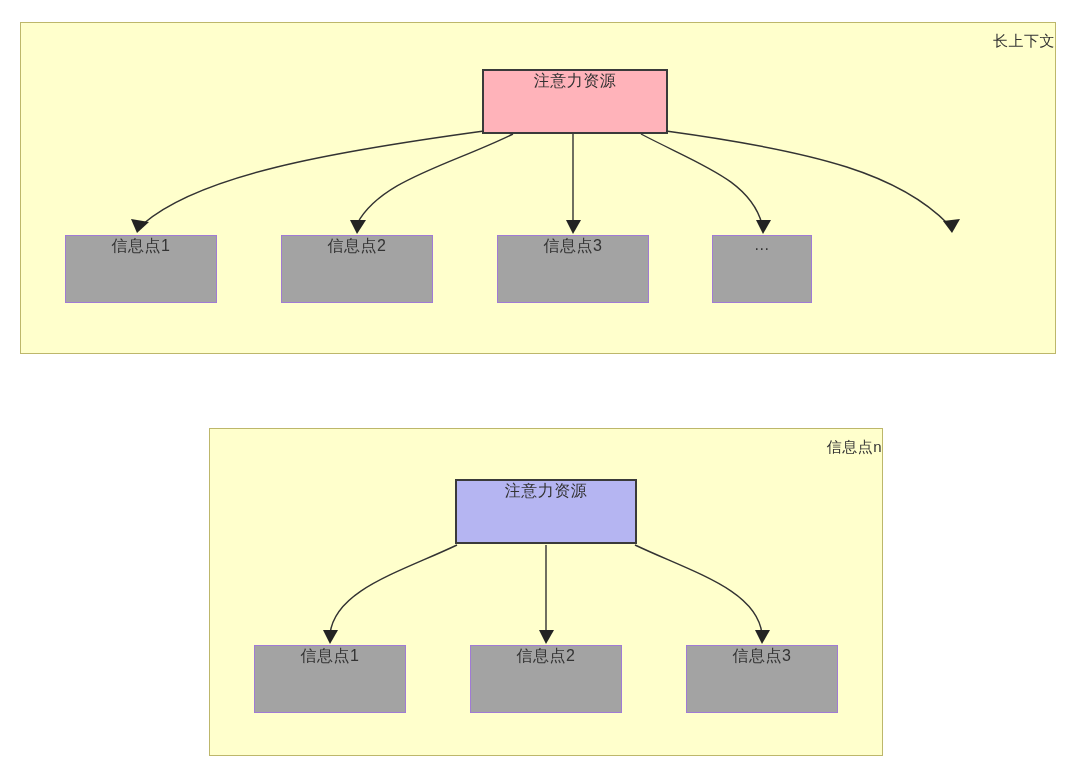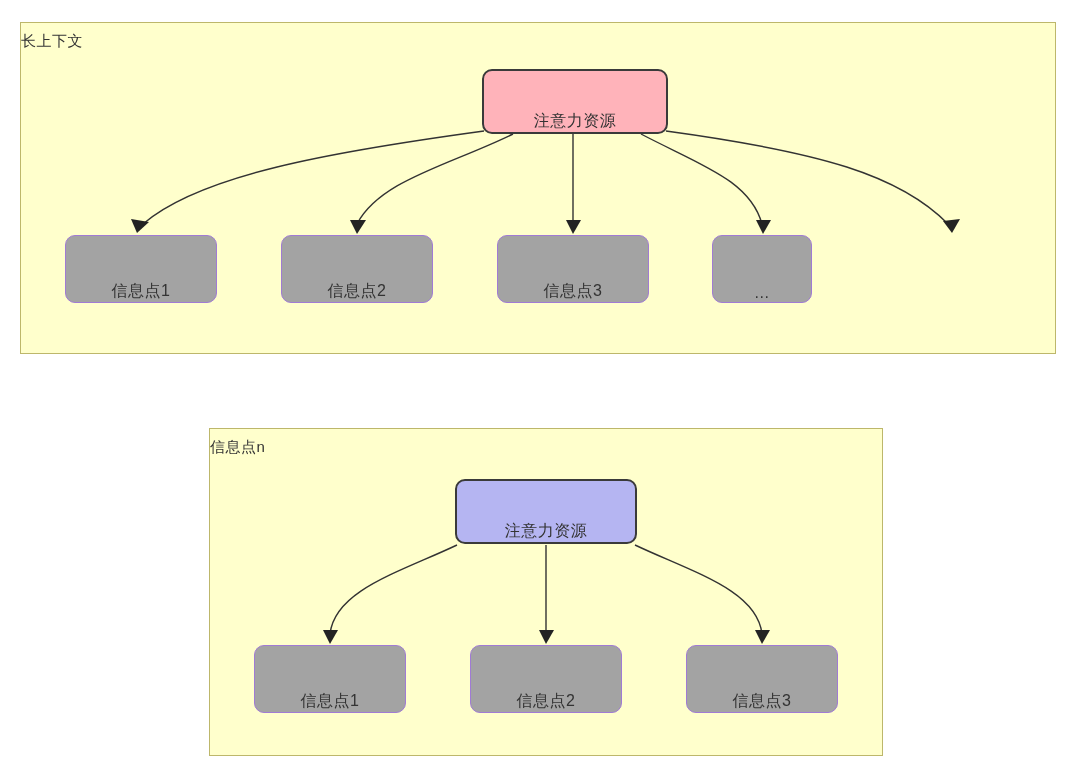--- a/index.html
+++ b/index.html
@@ -38,37 +38,36 @@
     left: 209px;
     top: 428px;
     width: 674px;
     height: 328px;
   }
   .group-title {
     position: absolute;
     top: 9px;
     left: 0;
     width: 100%;
-    text-align: left;
+    text-align: right;
     font-size: 15px;
     color: #333333;
     line-height: 18px;
     letter-spacing: 0.5px;
   }
   .node {
     position: absolute;
     box-sizing: border-box;
     display: flex;
-    align-items: flex-end;
+    align-items: flex-start;
     justify-content: center;
     font-size: 16px;
     color: #333333;
     letter-spacing: 0.5px;
     white-space: nowrap;
-    border-radius: 10px;
   }
   .node-root-red {
     background: #FFB3BA;
     border: 2.5px solid #3A3A3A;
   }
   .node-root-purple {
     background: #B5B5F2;
     border: 2.5px solid #3A3A3A;
   }
   .node-leaf {

